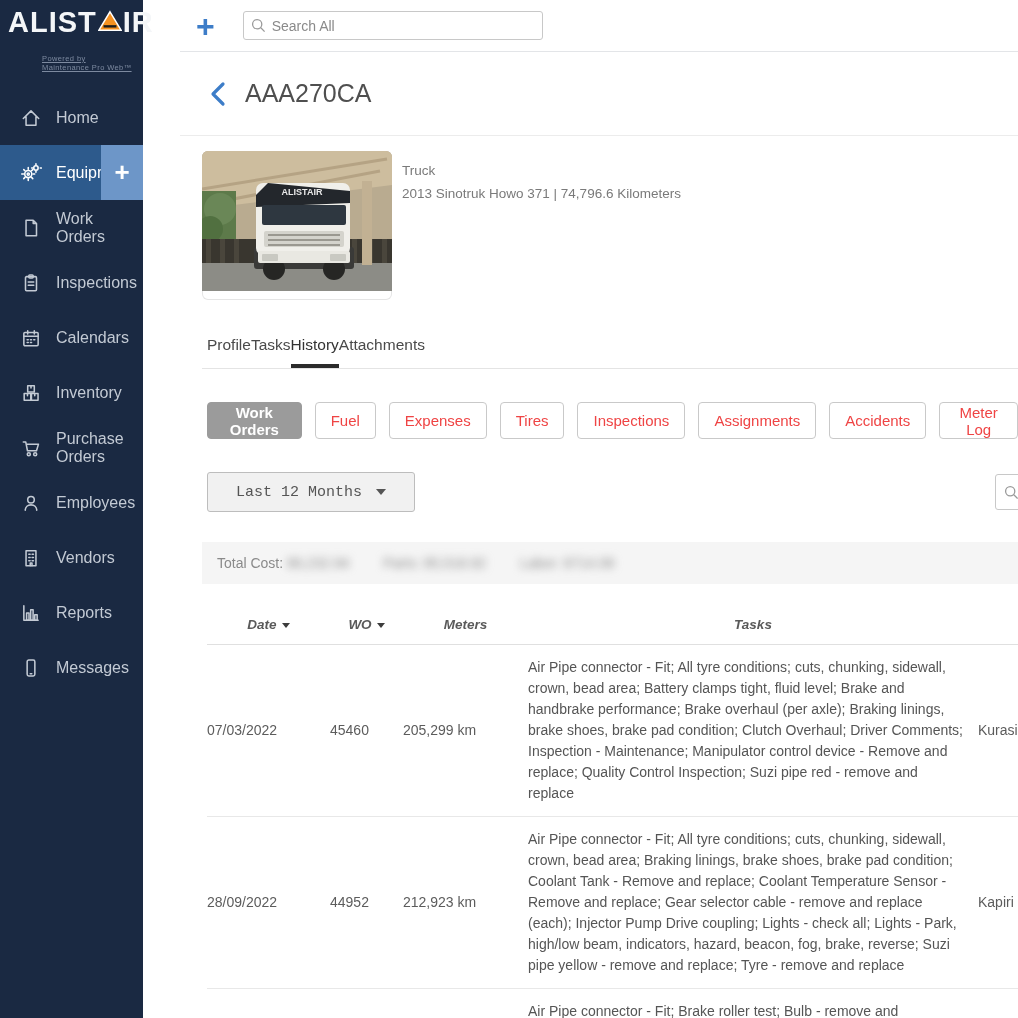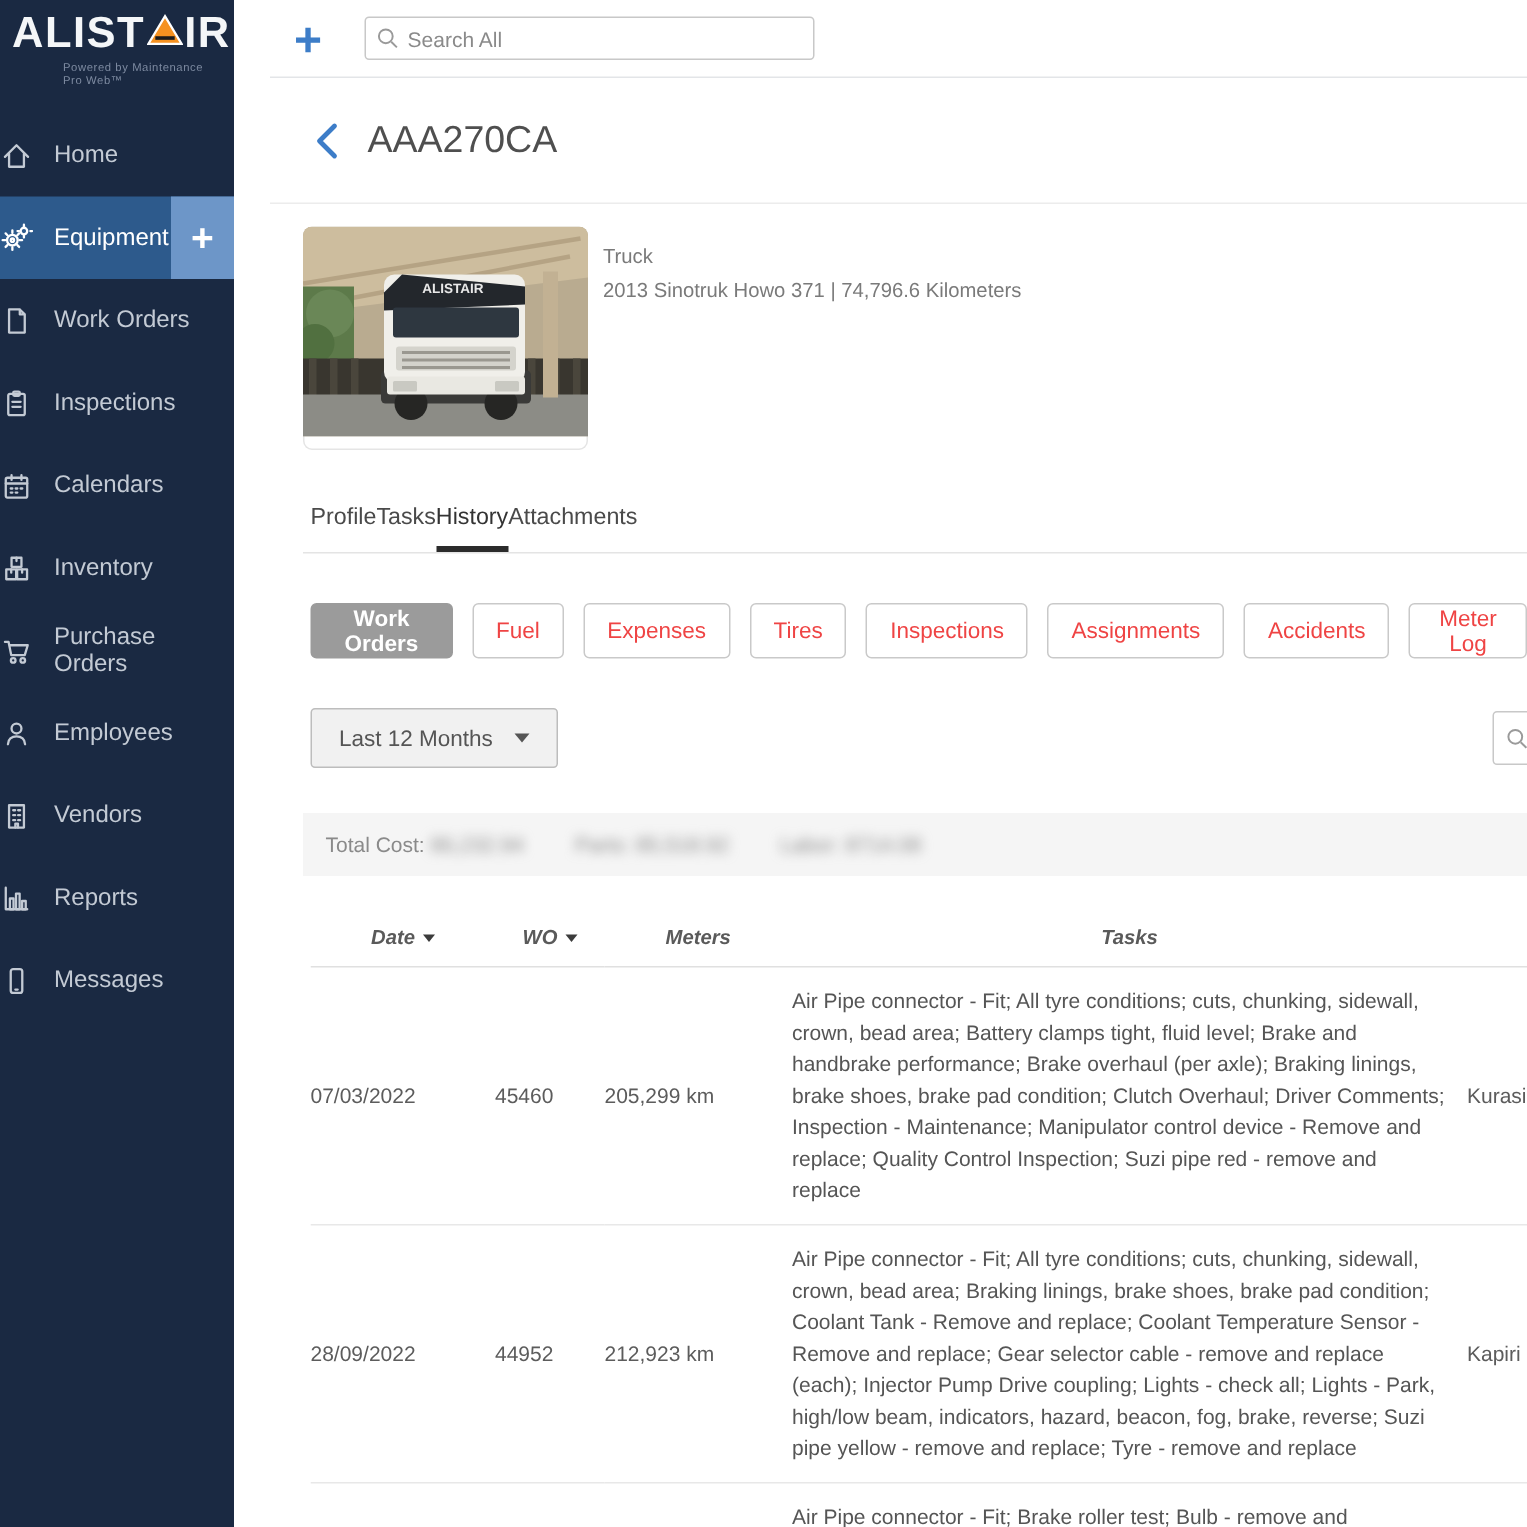--- a/index.html
+++ b/index.html
@@ -1,30 +1,30 @@
 <!DOCTYPE html>
 <html><head>
 <meta charset="utf-8">
 <style>
   * { margin:0; padding:0; box-sizing:border-box; }
   html,body { width:1018px; height:1018px; overflow:hidden; background:#fff;
               font-family:"Liberation Sans","DejaVu Sans",sans-serif; }
 
   
-  .sidebar { position:absolute; left:0; top:0; width:156px; height:1018px;
+  .sidebar { position:absolute; left:0; top:0; width:143px; height:1018px;
              background:#1a2942; z-index:5; }
   .logo-wrap { padding:6px 8px 4px 8px; }
   .logo-line { display:flex; align-items:center; }
   .logo-text { color:#f4f6f8; font-weight:bold; font-size:29px; letter-spacing:1px;
                font-stretch:condensed; }
   .logo-tri { margin:0 1px; }
-  .logo-tagline { color:#7d8aa0; font-size:7.5px; margin:1px 0 0 34px; letter-spacing:.4px; }
+  .logo-tagline { color:#7d8aa0; font-size:7.5px; margin:15px 0 0 34px; letter-spacing:.4px;text-decoration:underline; }
   .nav { margin-top:14px; }
   .nav-item { position:relative; height:55px; display:flex; align-items:center;
-              color:#c3cad4; font-size:16px; cursor:pointer; }
+              padding-left:20px; color:#c3cad4; font-size:16px; cursor:pointer; }
   .nav-item .nav-icon { width:22px; height:22px; margin-right:14px; flex:0 0 22px; }
   .nav-item.active { background:#2d5a8c; color:#ffffff; padding-right:42px; }
   .nav-add { position:absolute; right:0; top:0; width:42px; height:55px;
              background:#6d96c8; color:#fff; font-size:26px; font-weight:bold;
              display:flex; align-items:center; justify-content:center; cursor:pointer; }
   .nav-icon svg { width:100%; height:100%; stroke:#c3cad4; fill:none;
                   stroke-width:1.4; stroke-linecap:round; stroke-linejoin:round; }
   .nav-item.active .nav-icon svg { stroke:#ffffff; }
 
   
@@ -61,22 +61,22 @@
 
   .filters-row { margin:33px 0 0 27px; display:flex; gap:13px; }
   .filter-btn { height:37px; padding:0 15px; border:1px solid #c9c9c9; border-radius:4px;
                 background:#fff; color:#ef4444; font-size:15px; display:flex;
                 align-items:center; cursor:pointer; font-family:inherit; }
   .filter-btn.active { background:#9b9b9b; border-color:#9b9b9b; color:#fff;
                        font-weight:bold; }
 
   .period-row { position:relative; margin:33px 0 0 27px; height:40px; }
   .period-select { display:inline-flex; align-items:center; height:40px;
-                   padding:0 18px; background:#f1f1f1; border:1px solid #bdbdbd;
-                   border-radius:3px; color:#555; font-size:15px; cursor:pointer; }
+                   padding:0 28px; background:#f1f1f1; border:1px solid #bdbdbd;
+                   border-radius:3px; color:#555; font-size:15px; cursor:pointer;font-family:Liberation Mono, monospace; }
   .caret-down { width:0; height:0; border-left:5px solid transparent;
                 border-right:5px solid transparent; border-top:6px solid #555;
                 margin-left:14px; }
   .table-search { position:absolute; left:788px; top:2px; width:220px; }
   .table-search input { width:100%; height:36px; border:1px solid #c8c8c8;
                 border-radius:3px; padding:0 8px 0 30px; font-size:14px; color:#555;
                 font-family:inherit; }
   .table-search .search-glyph { top:11px; left:9px; }
 
   .summary-bar { margin:30px 0 0 22px; height:42px; background:#f5f5f5;

